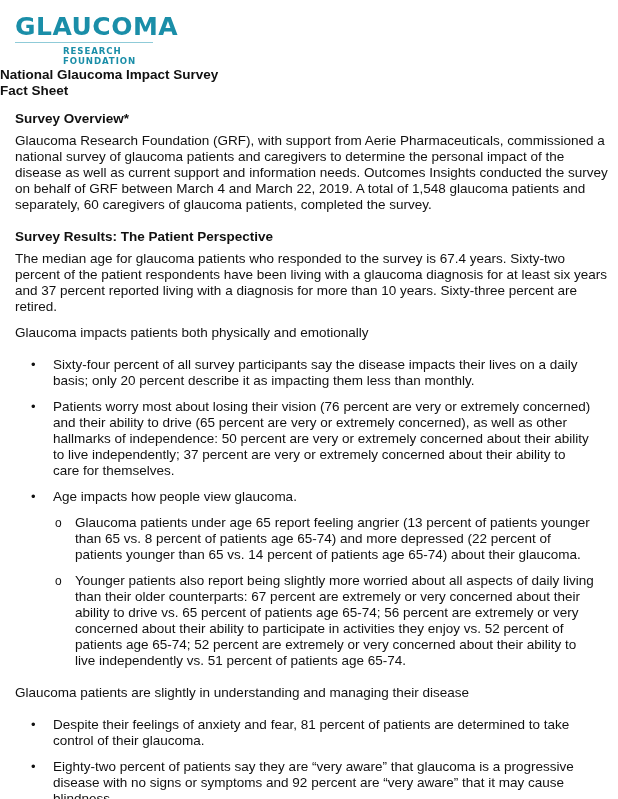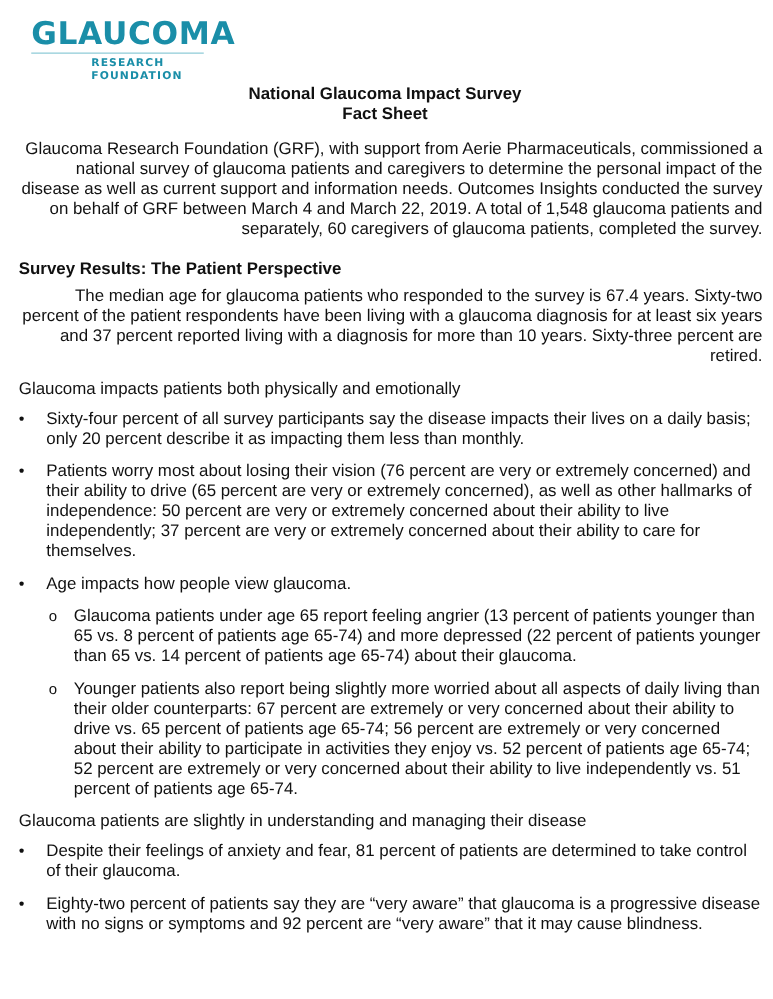--- a/index.html
+++ b/index.html
@@ -1,37 +1,37 @@
 <!DOCTYPE html>
 <html><head>
 <meta charset="utf-8">
 <style>
   html, body { margin: 0; padding: 0; background: #ffffff; }
   body {
     width: 618px; height: 799px; overflow: hidden; position: relative;
     font-family: "Liberation Sans", sans-serif; color: #111;
   }
-  .logo { position: absolute; left: 25px; top: 14px; width: 140px; }
+  .logo { position: absolute; left: 15px; top: 14px; width: 140px; }
   .logo-main {
     font-family: "DejaVu Sans", sans-serif; font-weight: bold;
     font-size: 25px; letter-spacing: 0.5px; color: #1a8ea8; line-height: 26px;
   }
   .logo-rule { height: 1px; background: #8fcbd8; margin: 2px 0 3px 0; width: 138px; }
   .logo-sub {
     font-family: "DejaVu Sans", sans-serif; font-weight: bold;
     font-size: 8.6px; letter-spacing: 0.9px; color: #1a8ea8; line-height: 10px; margin-left: 48px;
   }
-  .title-block { position: absolute; left: 0; top: 67px; width: 616px; text-align: center; }
+  .title-block { position: absolute; left: 0; top: 67px; width: 616px; }
   .title { font-weight: bold; font-size: 13.5px; line-height: 16px; }
   .subtitle { font-weight: bold; font-size: 13.5px; line-height: 16px; }
   .content { position: absolute; left: 15px; top: 111px; width: 595px; font-size: 13.5px; line-height: 16px; }
   h2 { font-size: 13.5px; font-weight: bold; margin: 0 0 6px 0; line-height: 16px; }
-  p { margin: 0 0 10px 0; text-align: right; }
+  p { margin: 0 0 10px 0; }
   .it { margin: 0 0 8px 0; }
-  ul { list-style: none; margin: 0; padding: 0; }
+  ul { list-style: none; margin: 16px; padding: 0; }
   li.b { position: relative; padding-left: 22px; margin-bottom: 10px; }
   li.b::before { content: "•"; position: absolute; left: 0; top: 0; font-size: 13px; }
   li.s { position: relative; padding-left: 44px; margin-bottom: 10px; }
   li.s::before { content: "o"; position: absolute; left: 24px; top: 0; font-size: 12px; }
   .sp1 { height: 6px; }
 </style>
 </head>
 <body>
 
 <div class="logo">
@@ -39,20 +39,21 @@
   <div class="logo-rule"></div>
   <div class="logo-sub">RESEARCH FOUNDATION</div>
 </div>
 
 <div class="title-block">
   <div class="title">National Glaucoma Impact Survey</div>
   <div class="subtitle">Fact Sheet</div>
 </div>
 
 <div class="content">
+  <h2>Survey Overview*</h2>
   <p>Glaucoma Research Foundation (GRF), with support from Aerie Pharmaceuticals, commissioned a national survey of glaucoma patients and caregivers to determine the personal impact of the disease as well as current support and information needs. Outcomes Insights conducted the survey on behalf of GRF between March 4 and March 22, 2019. A total of 1,548 glaucoma patients and separately, 60 caregivers of glaucoma patients, completed the survey.</p>
   <div class="sp1"></div>
   <h2>Survey Results: The Patient Perspective</h2>
   <p>The median age for glaucoma patients who responded to the survey is 67.4 years. Sixty-two percent of the patient respondents have been living with a glaucoma diagnosis for at least six years and 37 percent reported living with a diagnosis for more than 10 years. Sixty-three percent are retired.</p>
   <div class="it">Glaucoma impacts patients both physically and emotionally</div>
   <ul>
     <li class="b">Sixty-four percent of all survey participants say the disease impacts their lives on a daily basis; only 20 percent describe it as impacting them less than monthly.</li>
     <li class="b">Patients worry most about losing their vision (76 percent are very or extremely concerned) and their ability to drive (65 percent are very or extremely concerned), as well as other hallmarks of independence: 50 percent are very or extremely concerned about their ability to live independently; 37 percent are very or extremely concerned about their ability to care for themselves.</li>
     <li class="b">Age impacts how people view glaucoma.</li>
     <li class="s">Glaucoma patients under age 65 report feeling angrier (13 percent of patients younger than 65 vs. 8 percent of patients age 65-74) and more depressed (22 percent of patients younger than 65 vs. 14 percent of patients age 65-74) about their glaucoma.</li>

